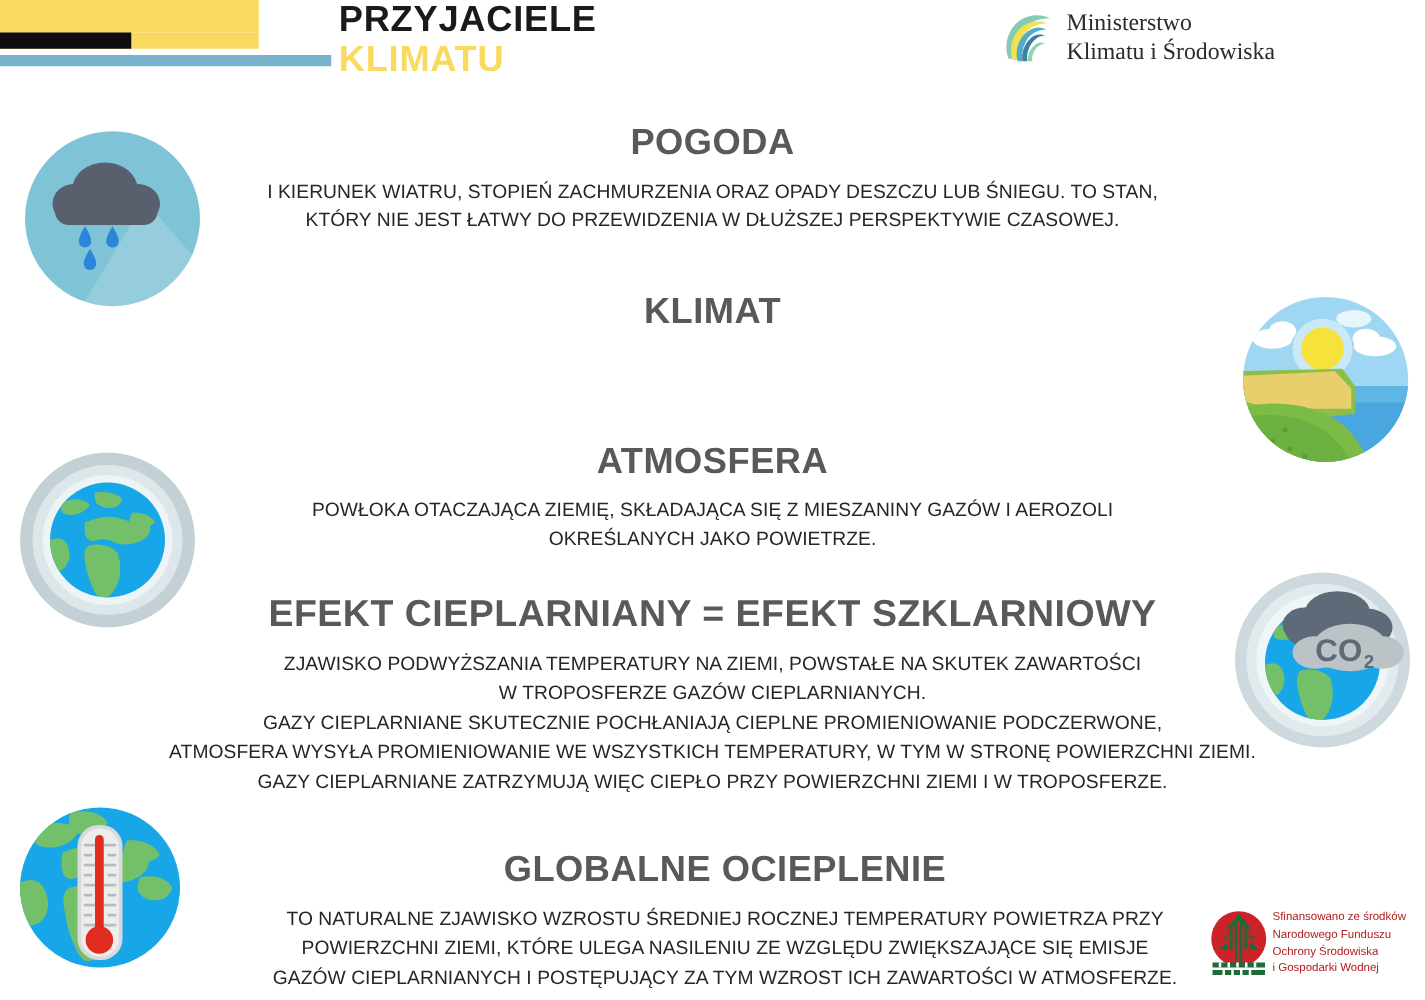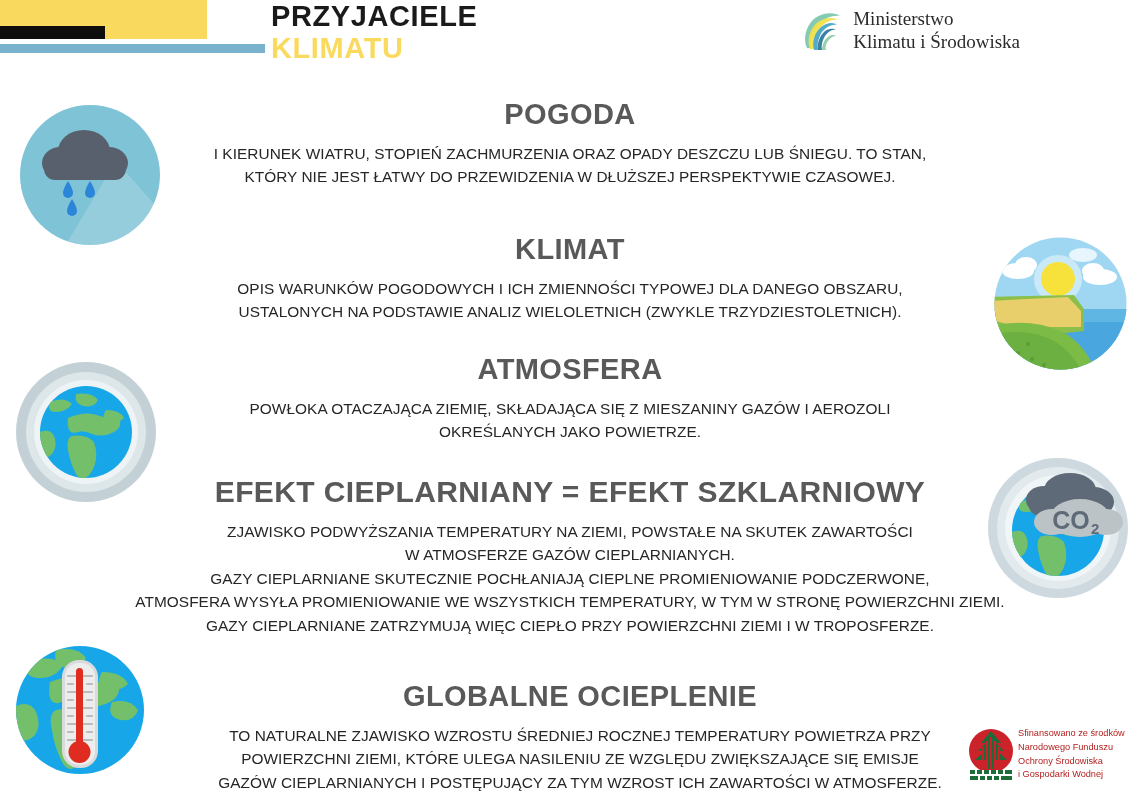--- a/index.html
+++ b/index.html
@@ -40,21 +40,21 @@
   }
   .brand-l2 {
     font-size:29px; font-weight:bold; letter-spacing:0.6px;
     color:#fada5e; font-family:"Liberation Sans", sans-serif;
     display:block; margin-top:3px;
   }
 
   
   .ministry {
     position:absolute; right:12px; top:7px;
-    display:flex; align-items:flex-end; gap:10px;
+    display:flex; align-items:flex-start; gap:10px;
   }
   .ministry-mark { width:42px; height:45px; flex:none; }
   .ministry-text {
     font-family:"Liberation Serif", serif;
     font-size:19px; color:#2b2b2b; line-height:1.22;
   }
 
   
   .section { position:absolute; left:0; width:1140px; text-align:center; }
   .sec-title {
@@ -282,39 +282,35 @@
   <div class="section" style="top:98px;">
     <div class="sec-title">POGODA</div>
     <div class="sec-body">
       <span class="ln">I KIERUNEK WIATRU, STOPIEŃ ZACHMURZENIA ORAZ OPADY DESZCZU LUB ŚNIEGU. TO STAN,</span>
       <span class="ln">KTÓRY NIE JEST ŁATWY DO PRZEWIDZENIA W DŁUŻSZEJ PERSPEKTYWIE CZASOWEJ.</span>
     </div>
   </div>
 
   <div class="section" style="top:233px;">
     <div class="sec-title">KLIMAT</div>
-    <div class="sec-body">
-      <span class="ln">OPIS WARUNKÓW POGODOWYCH I ICH ZMIENNOŚCI TYPOWEJ DLA DANEGO OBSZARU,</span>
-      <span class="ln">USTALONYCH NA PODSTAWIE ANALIZ WIELOLETNICH (ZWYKLE TRZYDZIESTOLETNICH).</span>
-    </div>
   </div>
 
   <div class="section" style="top:353px;">
     <div class="sec-title">ATMOSFERA</div>
     <div class="sec-body">
       <span class="ln">POWŁOKA OTACZAJĄCA ZIEMIĘ, SKŁADAJĄCA SIĘ Z MIESZANINY GAZÓW I AEROZOLI</span>
       <span class="ln">OKREŚLANYCH JAKO POWIETRZE.</span>
     </div>
   </div>
 
   <div class="section" style="top:475px;">
     <div class="sec-title wide">EFEKT CIEPLARNIANY = EFEKT SZKLARNIOWY</div>
     <div class="sec-body">
       <span class="ln">ZJAWISKO PODWYŻSZANIA TEMPERATURY NA ZIEMI, POWSTAŁE NA SKUTEK ZAWARTOŚCI</span>
-      <span class="ln">W ATMOSFERZE GAZÓW CIEPLARNIANYCH.</span>
+      <span class="ln">W TROPOSFERZE GAZÓW CIEPLARNIANYCH.</span>
       <span class="ln">GAZY CIEPLARNIANE SKUTECZNIE POCHŁANIAJĄ CIEPLNE PROMIENIOWANIE PODCZERWONE,</span>
       <span class="ln">ATMOSFERA WYSYŁA PROMIENIOWANIE WE WSZYSTKICH TEMPERATURY, W TYM W STRONĘ POWIERZCHNI ZIEMI.</span>
       <span class="ln">GAZY CIEPLARNIANE ZATRZYMUJĄ WIĘC CIEPŁO PRZY POWIERZCHNI ZIEMI I W TROPOSFERZE.</span>
     </div>
   </div>
 
   <div class="section" style="top:680px;padding-left:20px;">
     <div class="sec-title">GLOBALNE OCIEPLENIE</div>
     <div class="sec-body">
       <span class="ln">TO NATURALNE ZJAWISKO WZROSTU ŚREDNIEJ ROCZNEJ TEMPERATURY POWIETRZA PRZY</span>

